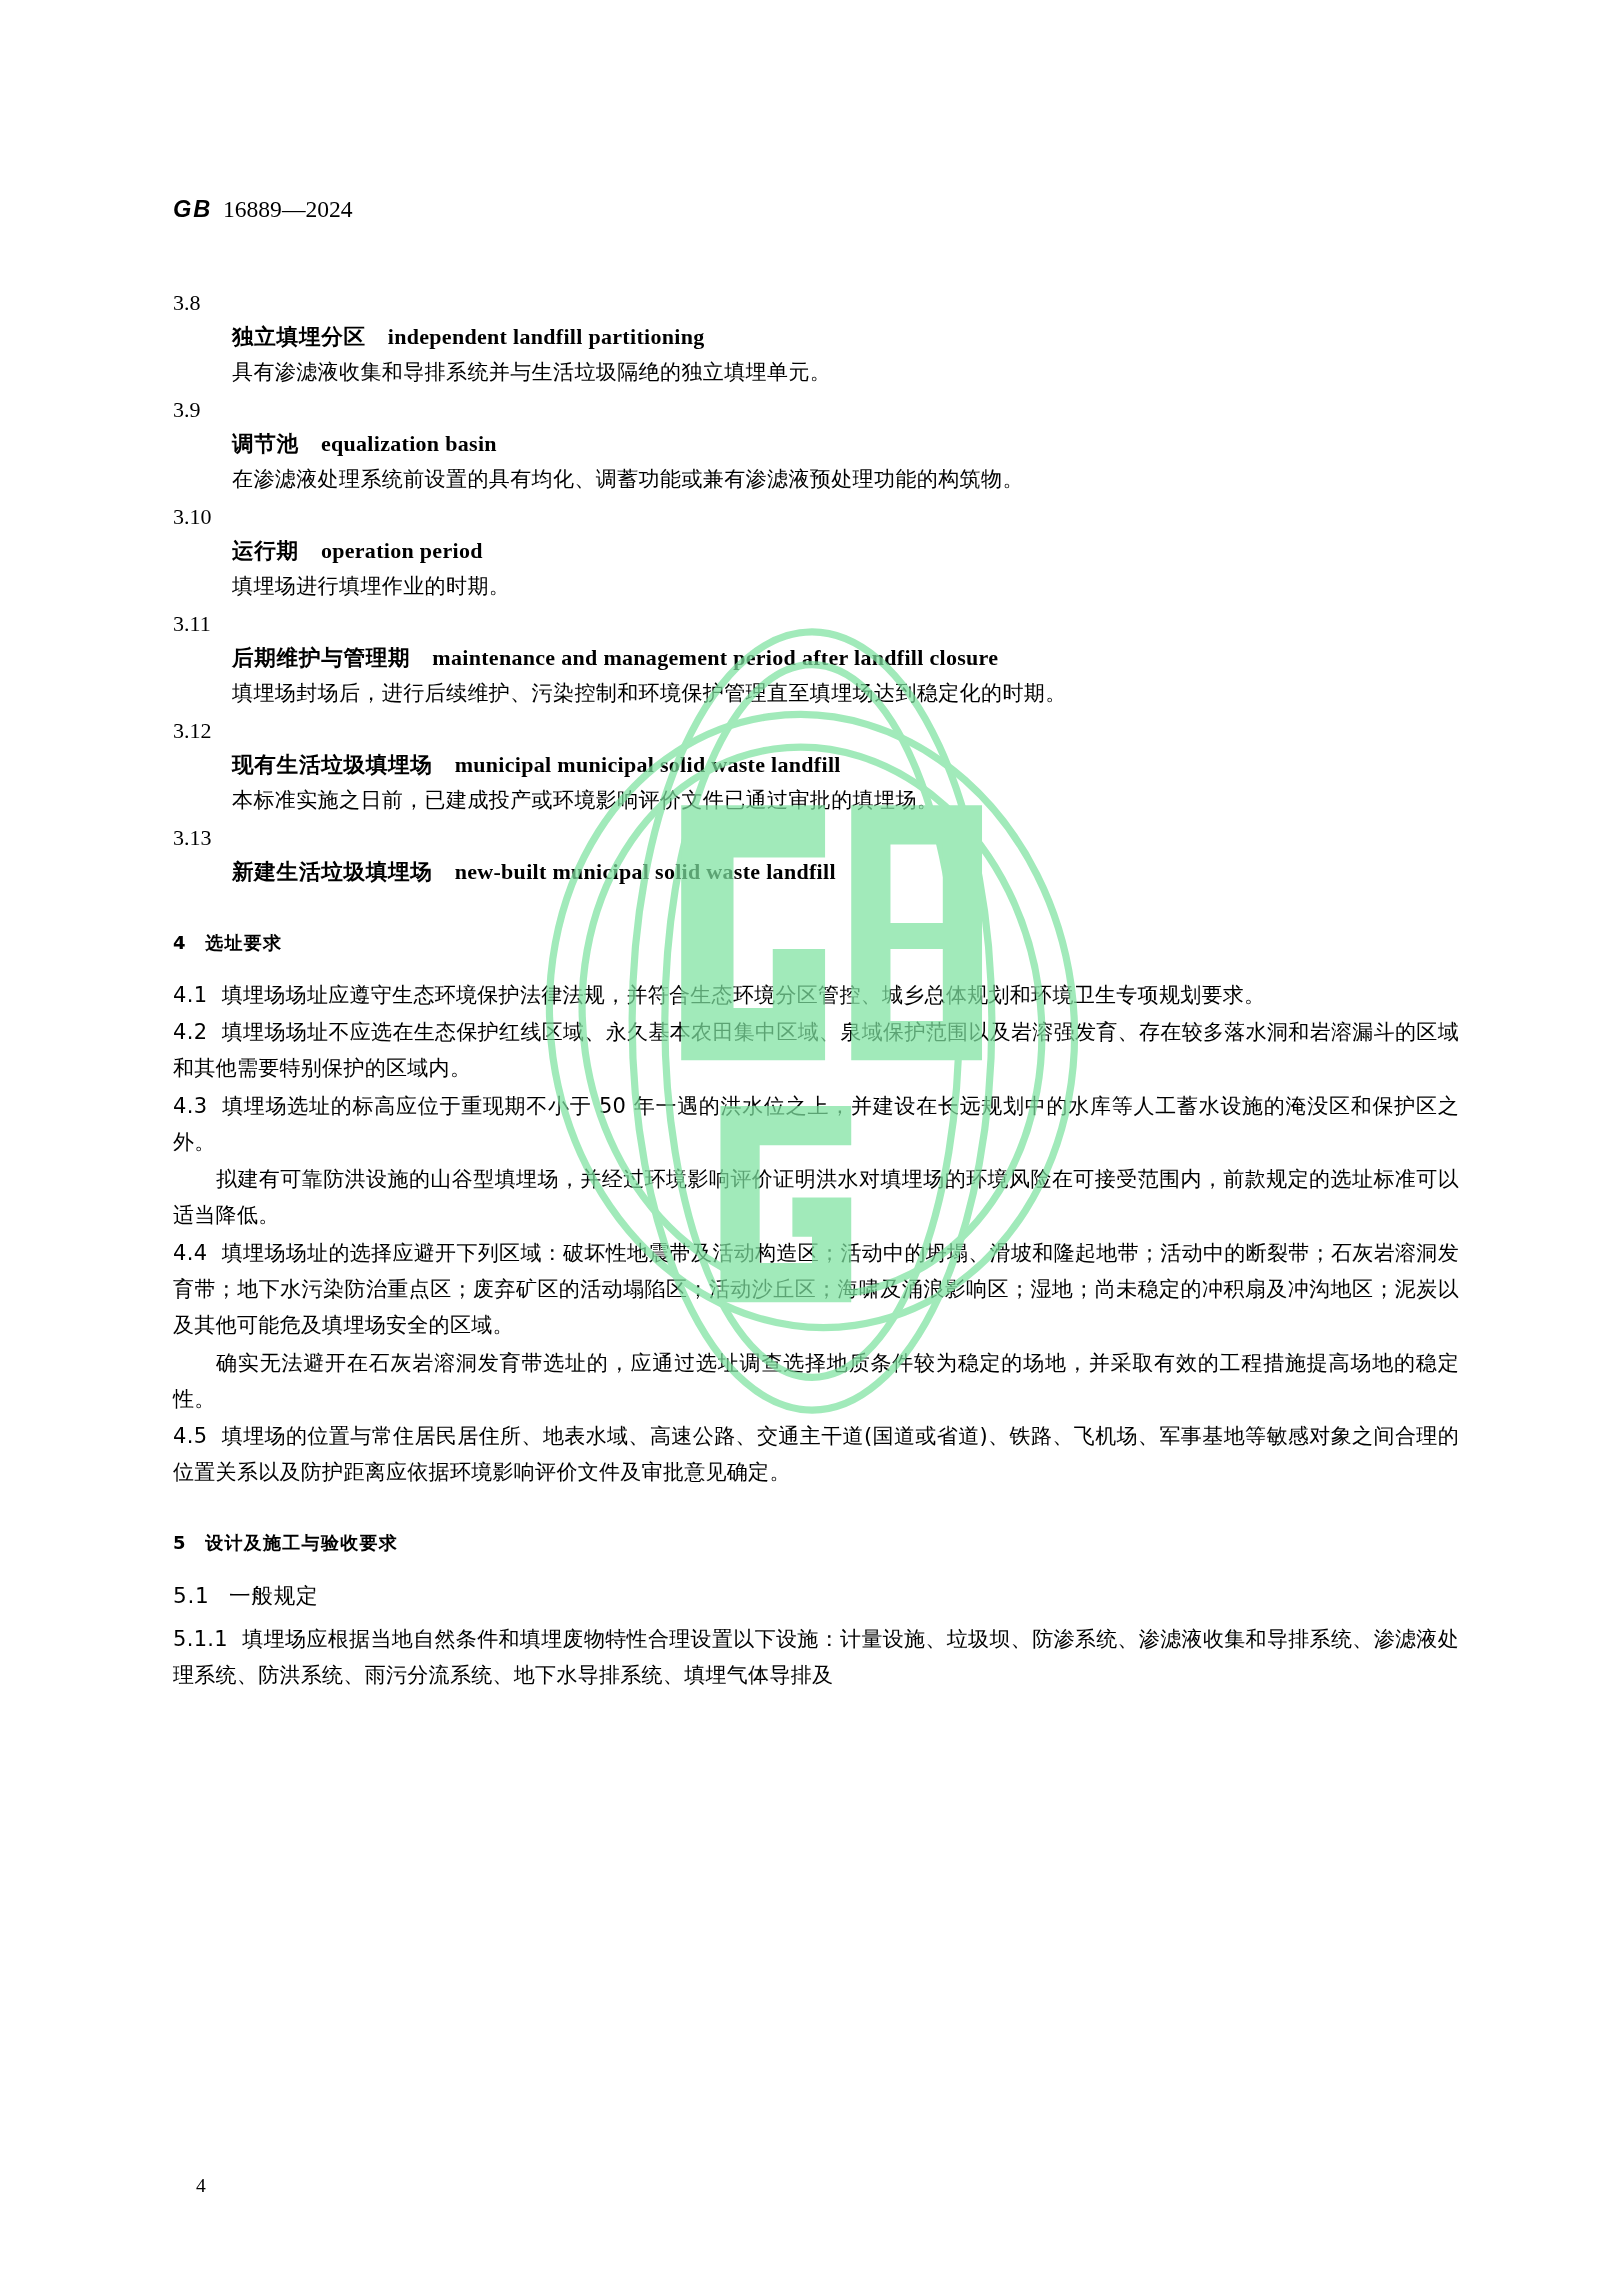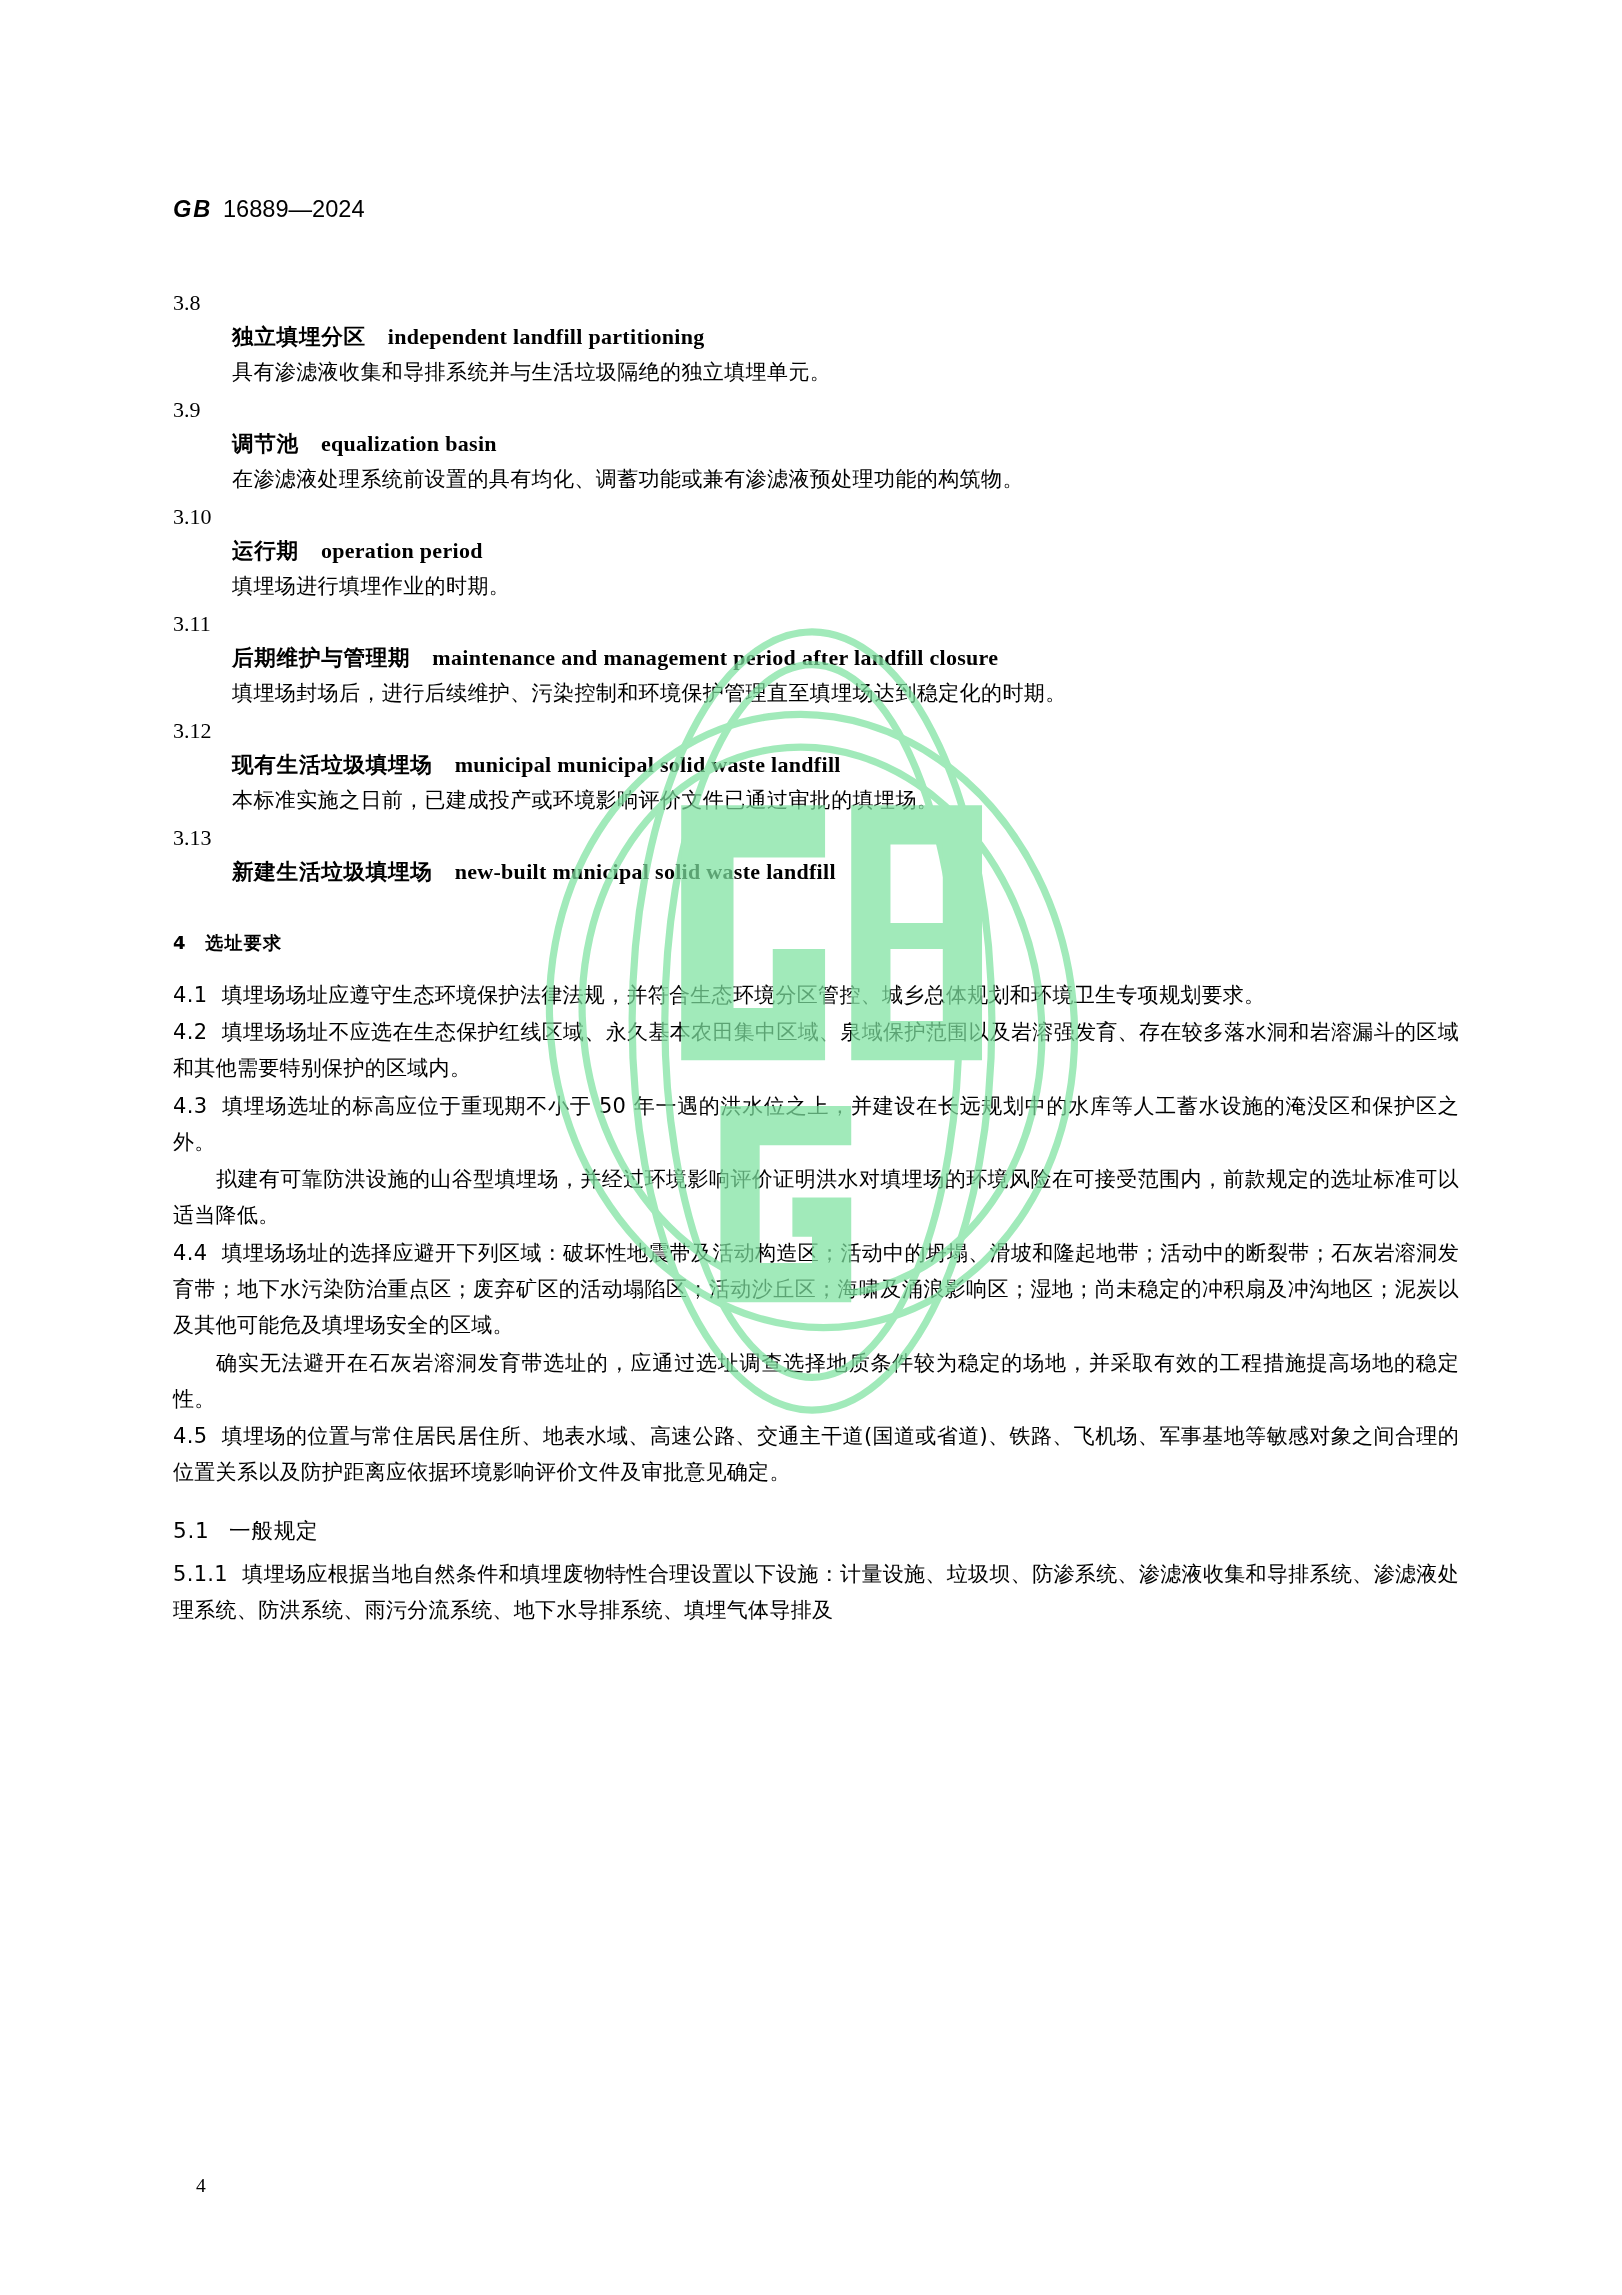--- a/index.html
+++ b/index.html
@@ -29,21 +29,21 @@
     letter-spacing: 0.7px;
     margin-bottom: 63px;
   }
   .header .gb {
     font-weight: bold;
     font-family: "Liberation Sans", sans-serif;
     letter-spacing: 2px;
     font-style: italic;
   }
   .header .num {
-    font-family: Liberation Sans, sans-serif;
+    font-family: Liberation Serif, serif;
     margin-left: 10.5px;
     letter-spacing: 0px;
   }
   
   .clause-num {
     font-family: "Liberation Serif", serif;
     font-size: 22px;
     line-height: 1.5;
     margin-top: 3.9px;
   }
@@ -197,20 +197,23 @@
   <div class="para">
     <span class="pn">4.4</span><span>填埋场场址的选择应避开下列区域：破坏性地震带及活动构造区；活动中的坍塌、滑坡和隆起地带；活动中的断裂带；石灰岩溶洞发育带；地下水污染防治重点区；废弃矿区的活动塌陷区；活动沙丘区；海啸及涌浪影响区；湿地；尚未稳定的冲积扇及冲沟地区；泥炭以及其他可能危及填埋场安全的区域。</span>
   </div>
   <div class="para indent">
     <span>确实无法避开在石灰岩溶洞发育带选址的，应通过选址调查选择地质条件较为稳定的场地，并采取有效的工程措施提高场地的稳定性。</span>
   </div>
   <div class="para">
     <span class="pn">4.5</span><span>填埋场的位置与常住居民居住所、地表水域、高速公路、交通主干道(国道或省道)、铁路、飞机场、军事基地等敏感对象之间合理的位置关系以及防护距离应依据环境影响评价文件及审批意见确定。</span>
   </div>
 
+  <div class="section-head">
+    <span class="sn">5</span><span>设计及施工与验收要求</span>
+  </div>
 
   <div class="sub-head">
     <span class="sn">5.1</span><span>一般规定</span>
   </div>
 
   <div class="para">
     <span class="pn">5.1.1</span><span>填埋场应根据当地自然条件和填埋废物特性合理设置以下设施：计量设施、垃圾坝、防渗系统、渗滤液收集和导排系统、渗滤液处理系统、防洪系统、雨污分流系统、地下水导排系统、填埋气体导排及</span>
   </div>
 
   <div class="footer">4</div>

